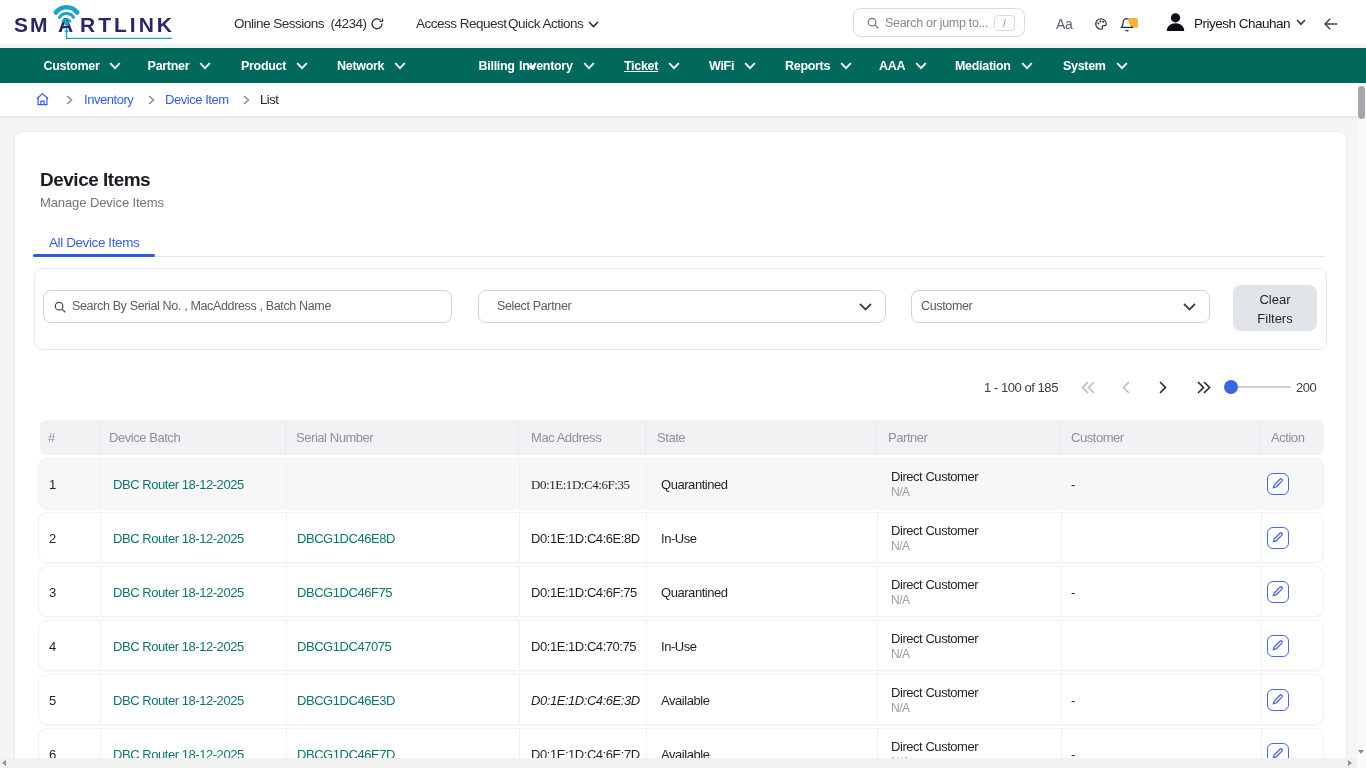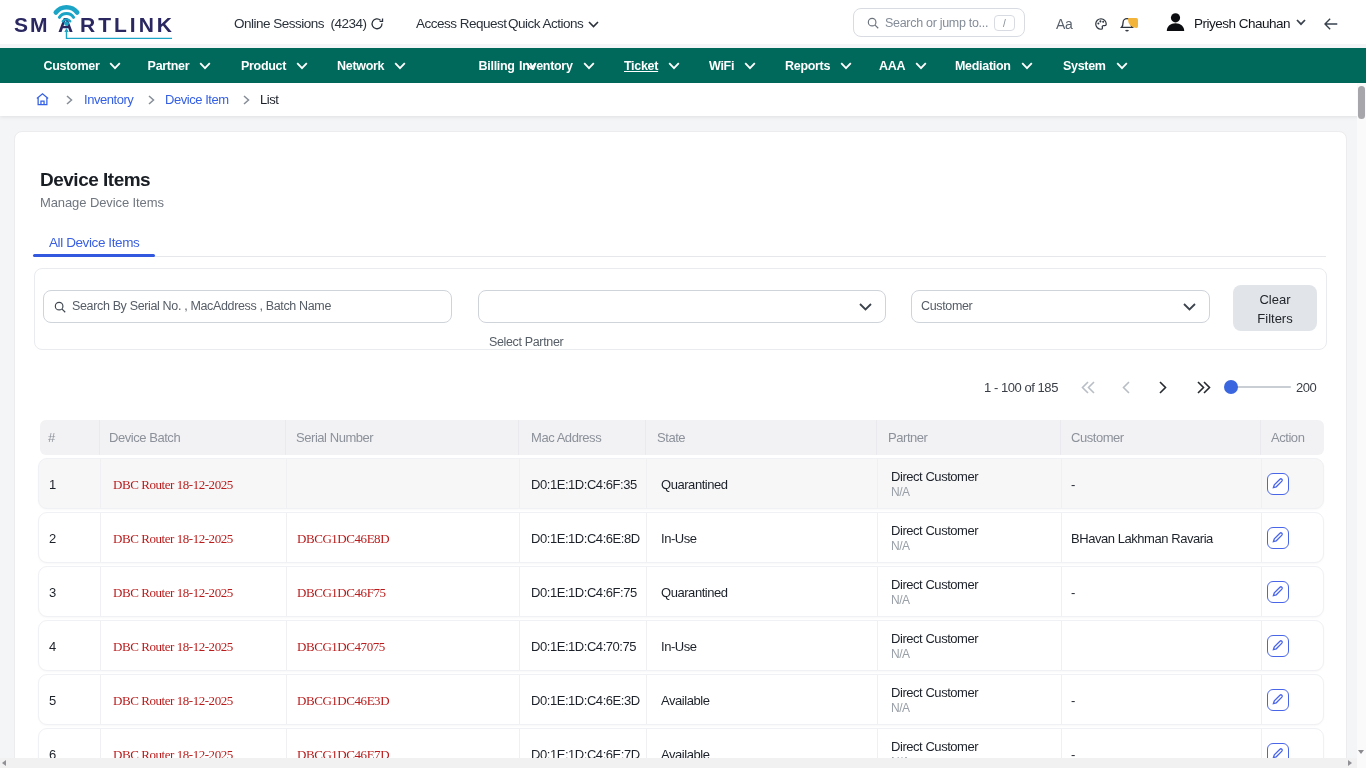--- a/index.html
+++ b/index.html
@@ -41,21 +41,21 @@
 
   
   .pgtext { position:absolute; top:380px; height:15px; line-height:15px; font-size:13px; letter-spacing:-0.45px; color:#3a3f47; }
 
   
   #thead { position:absolute; left:40px; top:420px; width:1284px; height:35px; background:#f2f2f4; border-radius:6px; }
   .hcell { position:absolute; top:0; height:35px; line-height:35px; font-size:13px; letter-spacing:-0.45px; color:#8c919a; font-weight:500; }
   .row { position:absolute; left:38px; width:1286px; height:51px; background:#fff; border:1px solid #f0f1f4; border-radius:9px; box-shadow:0 1px 2px rgba(20,24,40,.03); }
   .row.alt { background:#f7f7f8; }
   .cell { position:absolute; top:0; height:51px; line-height:51px; font-size:13px; letter-spacing:-0.45px; color:#1d222a; white-space:nowrap; }
-  .cell.link { color:#b91c1c;font-family:Liberation Serif, serif; }
+  .cell.link { color:#0f766e; }
   .vline { position:absolute; top:0; width:1px; height:100%; background:#f0f0f3; }
   #thead .vline { background:#eaeaee; }
   .partner2 { position:absolute; top:10px; font-size:13px; letter-spacing:-0.45px; color:#1d222a; line-height:15px; }
   .partner2 .na { font-size:12px; color:#9aa0a8; }
   .editbtn { position:absolute; left:1228px; top:14px; width:22px; height:22px; border:1.5px solid #4a66e8; border-radius:6px; background:#fff; }
 
   
   #vsb { position:absolute; left:1357px; top:83px; width:9px; height:685px; background:#fafafa; z-index:50; }
   #vthumb { position:absolute; left:1px; top:3px; width:7px; height:33px; background:#a6a6ab; border-radius:4px; }
   #hsb { position:absolute; left:0; top:758px; width:1357px; height:10px; background:#f1f1f2; z-index:51; }
@@ -72,21 +72,21 @@
 
 <div id="filterbox"></div>
 <div class="input" style="left:43px; width:409px;">
   <svg class="abs" style="left:9px; top:9px;" width="14" height="14" viewBox="0 0 24 24" fill="none" stroke="#3f464f" stroke-width="2">
       <circle cx="10.5" cy="10.5" r="6.5"></circle>
       <path d="M15.5 15.5L21 21"></path>
     </svg>
   <span class="ph" style="left:28px;">Search By Serial No. , MacAddress , Batch Name</span>
 </div>
 <div class="input" style="left:478px; width:408px;">
-  <span class="ph" style="left:10px;margin-top:36px;">Select Partner</span>
+  <span class="ph" style="left:18px;">Select Partner</span>
   <svg class="abs" style="right:13px; top:12px;" width="13" height="8" viewBox="0 0 13 8" fill="none" stroke="#3c434c" stroke-width="1.8">
       <path d="M1 1l5.5 5.5L12 1"></path>
     </svg>
 </div>
 <div class="input" style="left:911px; width:299px;">
   <span class="ph" style="left:9px;">Customer</span>
   <svg class="abs" style="right:13px; top:12px;" width="13" height="8" viewBox="0 0 13 8" fill="none" stroke="#3c434c" stroke-width="1.8">
       <path d="M1 1l5.5 5.5L12 1"></path>
     </svg>
 </div>
@@ -124,21 +124,21 @@
   <div class="vline" style="left:605px;"></div>
   <div class="vline" style="left:836px;"></div>
   <div class="vline" style="left:1020px;"></div>
   <div class="vline" style="left:1220px;"></div>
 </div>
 
 <div id="rows">
     <div class="row alt" style="top:458px;">
     <div class="cell" style="left:10px;">1</div>
     <div class="cell link" style="left:74px;">DBC Router 18-12-2025</div>
-    <div class="cell" style="left:492px;">D0:1E:1D:C4:6F:35</div>
+    <div class="cell" style="left:492px;font-family:Liberation Serif, serif;">D0:1E:1D:C4:6F:35</div>
     <div class="cell" style="left:622px;">Quarantined</div>
     <div class="partner2" style="left:852px;">Direct Customer<br><span class="na">N/A</span></div>
     <div class="cell" style="left:1032px;">-</div>
     <div class="editbtn">
         <svg style="position:absolute;left:3px;top:3px;" width="13" height="13" viewBox="0 0 24 24" fill="none" stroke="#4a66e8" stroke-width="2.4">
           <path d="M4.5 19.5l1.6-5L16.5 4.1a2.55 2.55 0 0 1 3.6 3.6L9.7 18.1l-5.2 1.4z"></path>
         </svg>
       </div>
     <div class="vline" style="left:61px;"></div>
     <div class="vline" style="left:247px;"></div>
@@ -148,21 +148,20 @@
     <div class="vline" style="left:1022px;"></div>
     <div class="vline" style="left:1222px;"></div>
   </div>
     <div class="row " style="top:512px;">
     <div class="cell" style="left:10px;">2</div>
     <div class="cell link" style="left:74px;">DBC Router 18-12-2025</div>
     <div class="cell link" style="left:258px;">DBCG1DC46E8D</div>
     <div class="cell" style="left:492px;">D0:1E:1D:C4:6E:8D</div>
     <div class="cell" style="left:622px;">In-Use</div>
     <div class="partner2" style="left:852px;">Direct Customer<br><span class="na">N/A</span></div>
-    <div class="cell" style="left:1032px;">BHavan Lakhman Ravaria</div>
     <div class="editbtn">
         <svg style="position:absolute;left:3px;top:3px;" width="13" height="13" viewBox="0 0 24 24" fill="none" stroke="#4a66e8" stroke-width="2.4">
           <path d="M4.5 19.5l1.6-5L16.5 4.1a2.55 2.55 0 0 1 3.6 3.6L9.7 18.1l-5.2 1.4z"></path>
         </svg>
       </div>
     <div class="vline" style="left:61px;"></div>
     <div class="vline" style="left:247px;"></div>
     <div class="vline" style="left:480px;"></div>
     <div class="vline" style="left:607px;"></div>
     <div class="vline" style="left:838px;"></div>
@@ -207,21 +206,21 @@
     <div class="vline" style="left:480px;"></div>
     <div class="vline" style="left:607px;"></div>
     <div class="vline" style="left:838px;"></div>
     <div class="vline" style="left:1022px;"></div>
     <div class="vline" style="left:1222px;"></div>
   </div>
     <div class="row " style="top:674px;">
     <div class="cell" style="left:10px;">5</div>
     <div class="cell link" style="left:74px;">DBC Router 18-12-2025</div>
     <div class="cell link" style="left:258px;">DBCG1DC46E3D</div>
-    <div class="cell" style="left:492px;">D0:1E:1D:C4:6E:3D</div>
+    <div class="cell" style="left:492px;font-style:italic;">D0:1E:1D:C4:6E:3D</div>
     <div class="cell" style="left:622px;">Available</div>
     <div class="partner2" style="left:852px;">Direct Customer<br><span class="na">N/A</span></div>
     <div class="cell" style="left:1032px;">-</div>
     <div class="editbtn">
         <svg style="position:absolute;left:3px;top:3px;" width="13" height="13" viewBox="0 0 24 24" fill="none" stroke="#4a66e8" stroke-width="2.4">
           <path d="M4.5 19.5l1.6-5L16.5 4.1a2.55 2.55 0 0 1 3.6 3.6L9.7 18.1l-5.2 1.4z"></path>
         </svg>
       </div>
     <div class="vline" style="left:61px;"></div>
     <div class="vline" style="left:247px;"></div>

